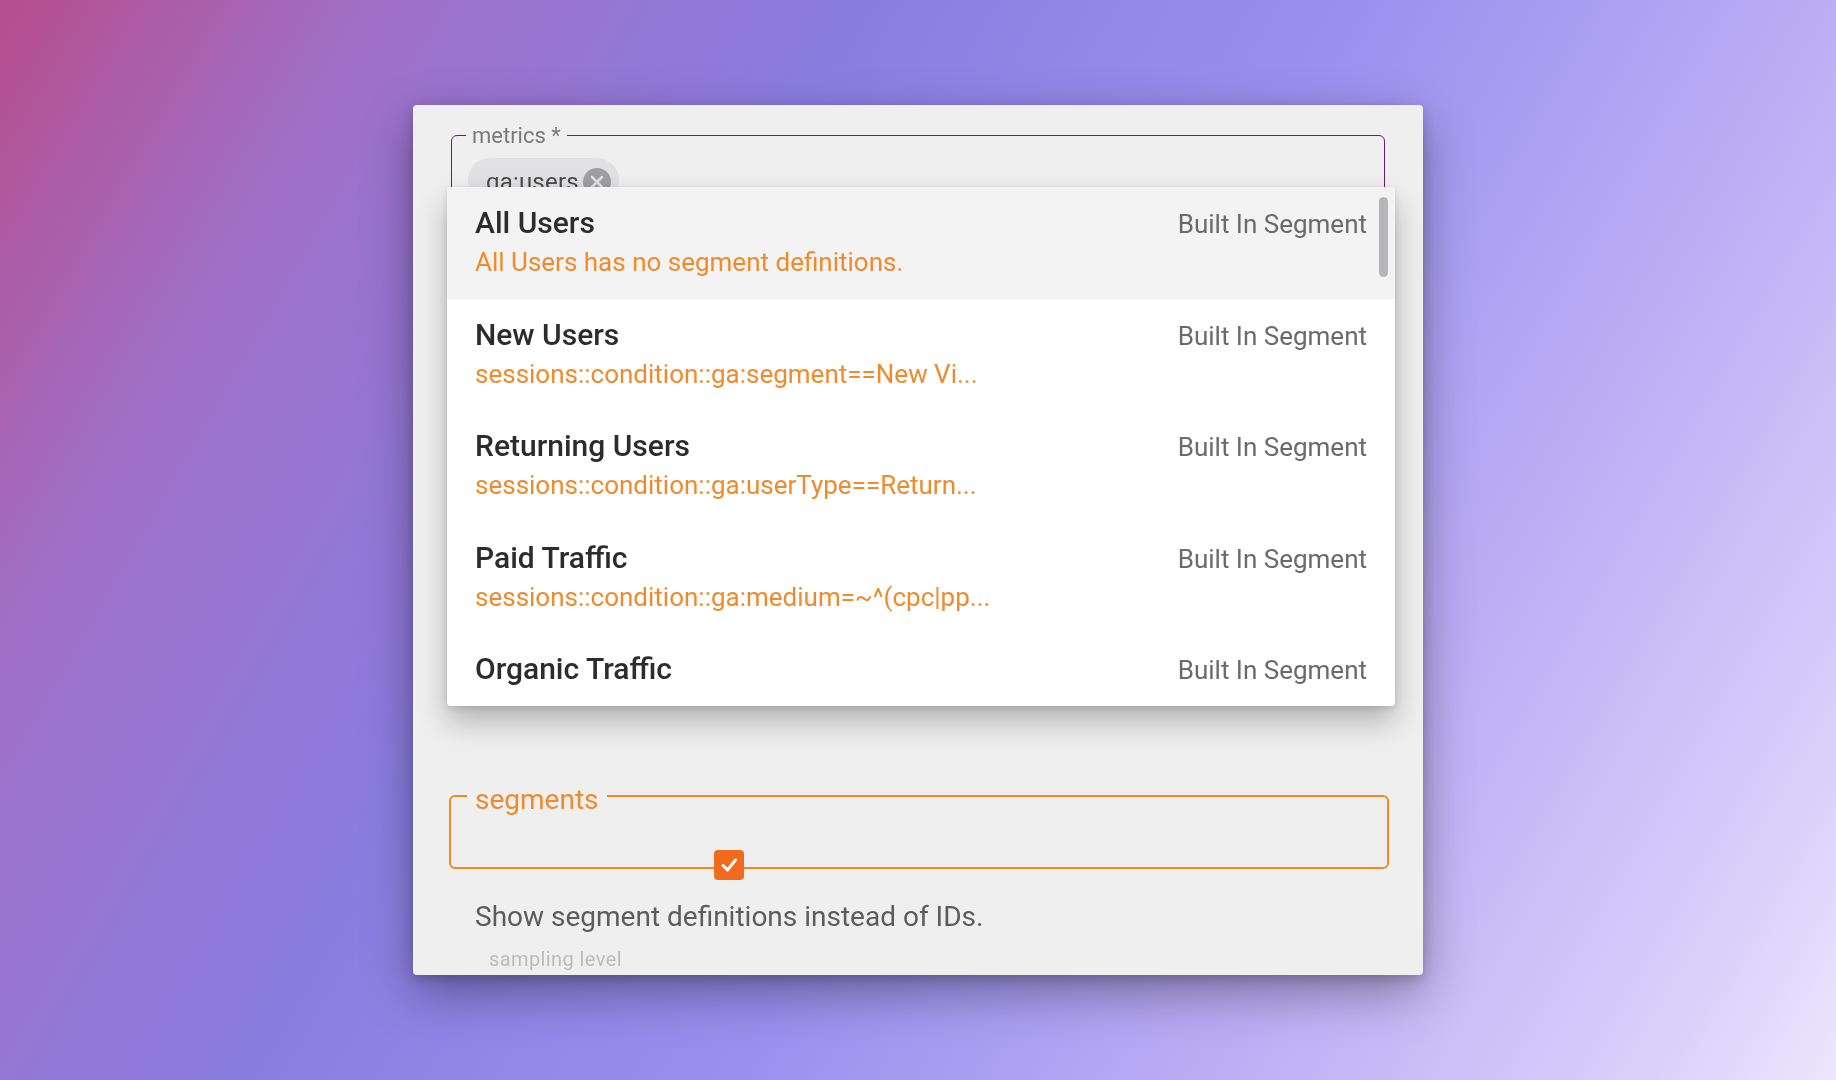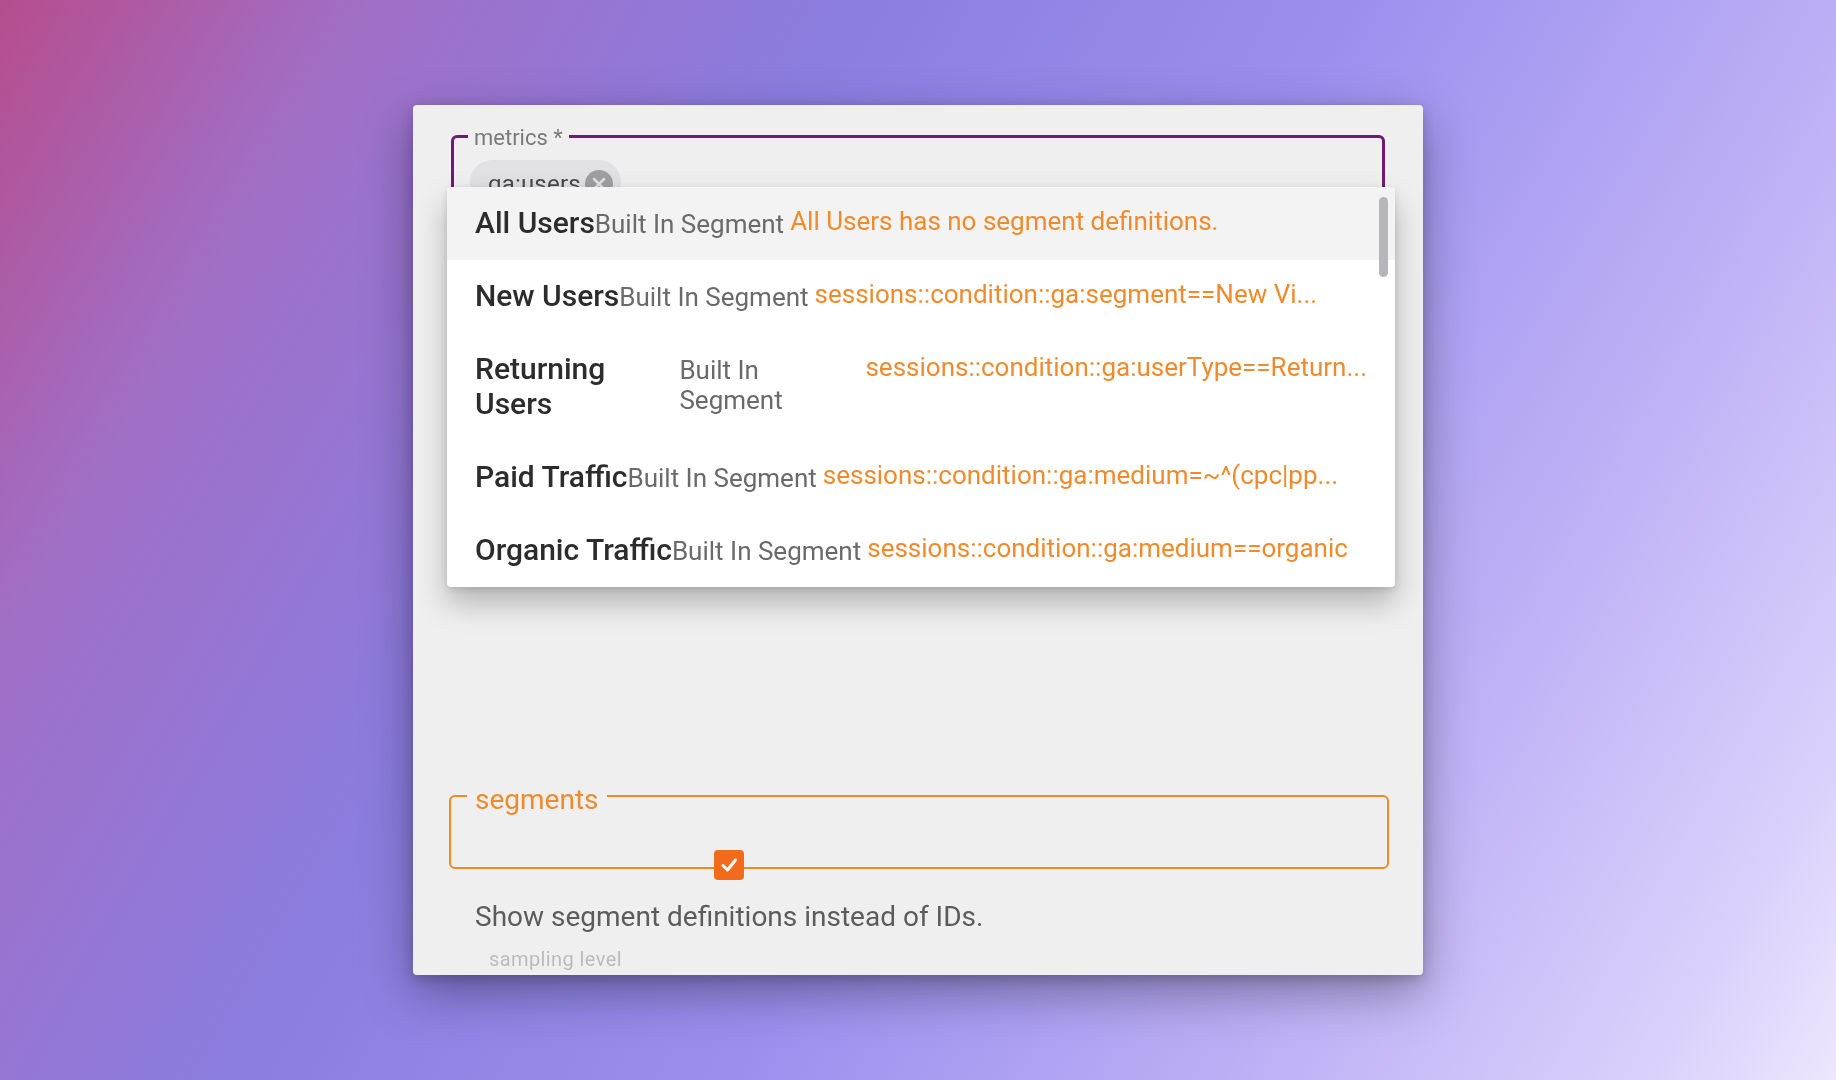--- a/index.html
+++ b/index.html
@@ -25,21 +25,21 @@
   height: 870px;
   background: #efeff0;
   border-radius: 4px;
   box-shadow: 0 18px 50px rgba(0,0,0,0.35), 0 4px 12px rgba(0,0,0,0.18);
   padding: 30px 38px 30px 38px;
   position: relative;
   overflow: hidden;
 }
 
 .fieldset {
-  border: 3px solid #701a75;
+  border: 1px solid #701a75;
   border-radius: 6px;
   padding: 22px 16px 16px 16px;
   position: relative;
 }
 
 .fieldset-legend {
   position: absolute;
   top: -13px;
   left: 14px;
   background: #efeff0;
@@ -80,21 +80,21 @@
   background: #fff;
   border-radius: 4px;
   box-shadow: 0 16px 30px rgba(0,0,0,0.25), 0 2px 6px rgba(0,0,0,0.12);
   z-index: 20;
   overflow: hidden;
 }
 
 .dd-item {
   padding: 18px 28px 20px 28px;
   display: flex;
-  flex-direction: row;
+  flex-direction: column;
   gap: 6px;
 }
 .dd-item.highlight { background: #f3f3f4; }
 
 .dd-row1 {
   display: flex;
   justify-content: space-between;
   align-items: baseline;
 }
 
@@ -225,21 +225,20 @@
           <span class="dd-title">Paid Traffic</span>
           <span class="dd-tag">Built In Segment</span>
         </div>
         <div class="dd-def">sessions::condition::ga:medium=~^(cpc|pp...</div>
       </div>
       <div class="dd-item">
         <div class="dd-row1">
           <span class="dd-title">Organic Traffic</span>
           <span class="dd-tag">Built In Segment</span>
         </div>
-        <div class="dd-def">sessions::condition::ga:medium==organic</div>
       </div>
     </div>
 
   <div class="segments-field">
     <div class="segments-box">
       <span class="segments-legend">segments</span>
     </div>
   </div>
 
   <div class="checkbox-row">

